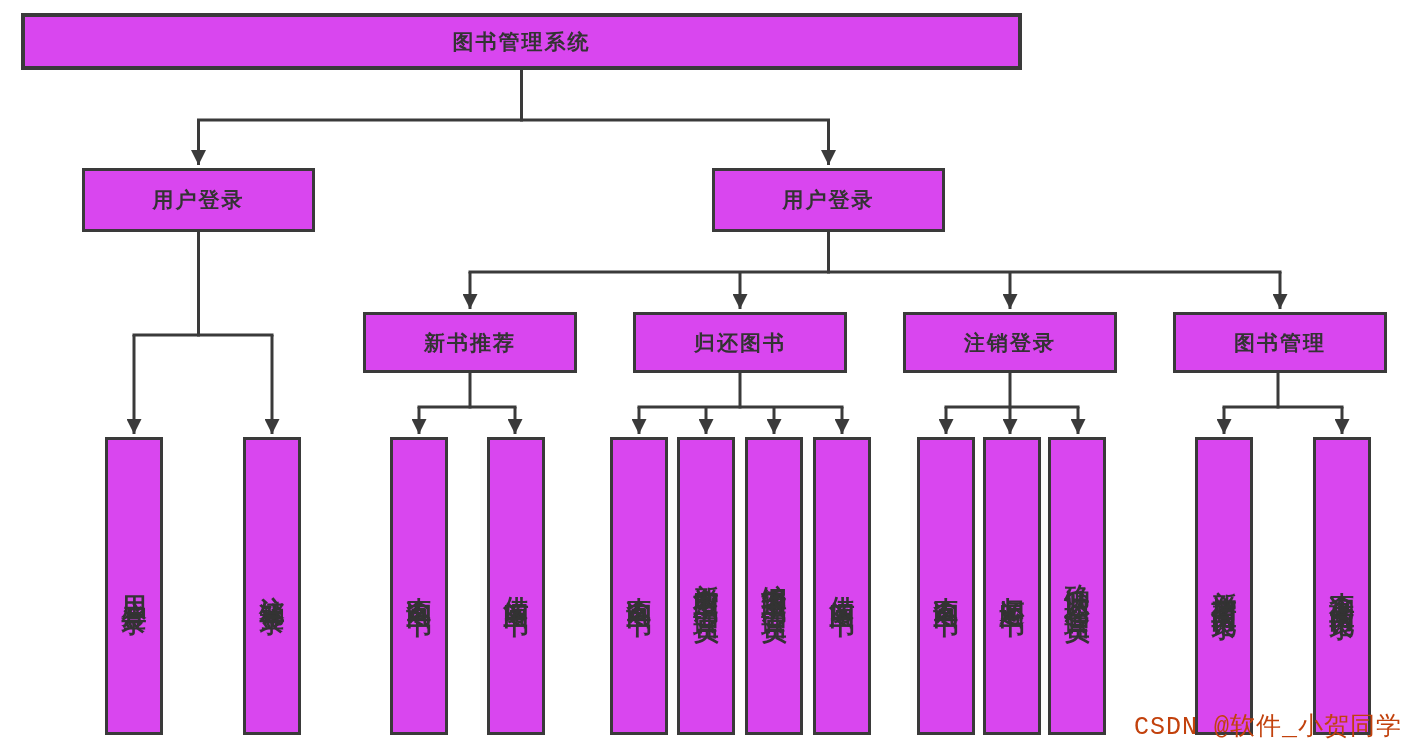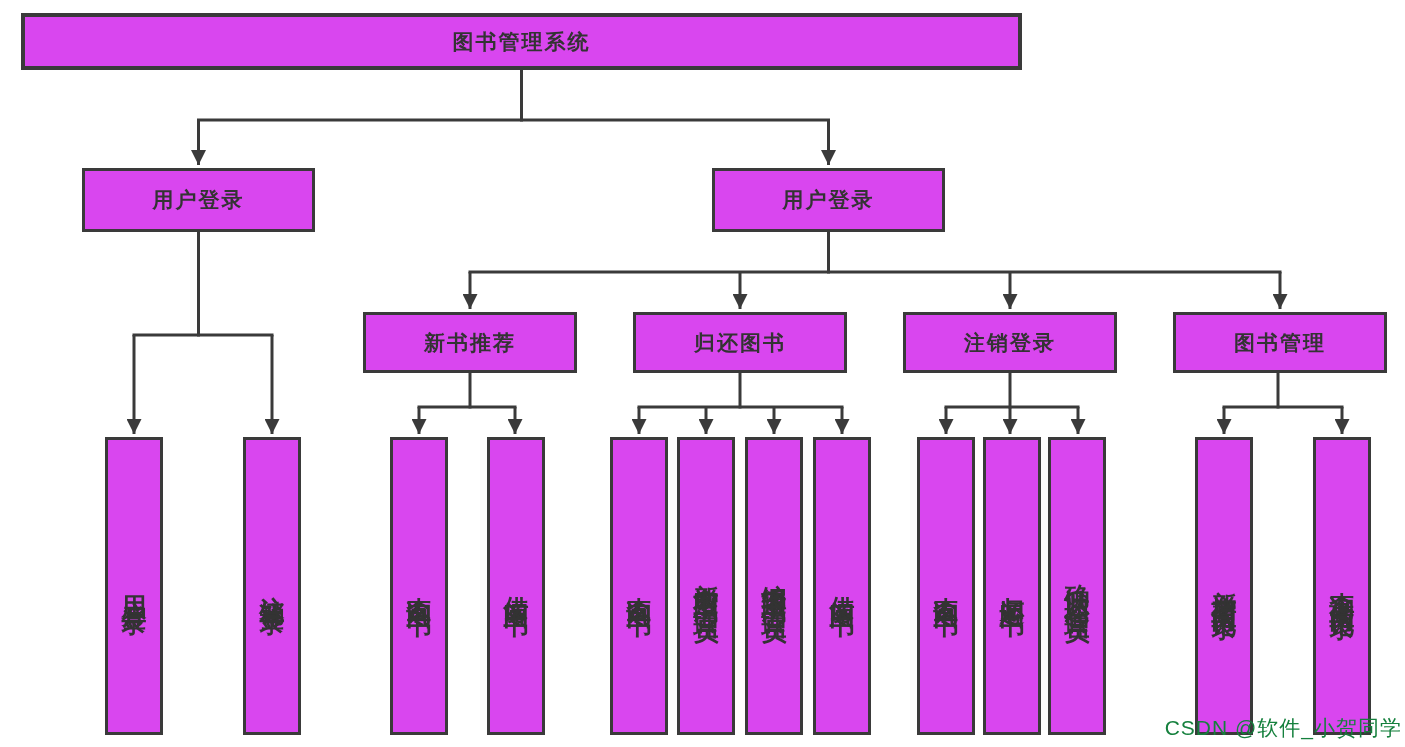--- a/index.html
+++ b/index.html
@@ -51,25 +51,25 @@
     writing-mode: vertical-rl;
     text-orientation: mixed;
     font-size: 25px;
     letter-spacing: 5px;
     line-height: 1;
   }
   .watermark {
     position: absolute;
     right: 3px;
     bottom: 5px;
-    font-size: 21px;
+    font-size: 25px;
     letter-spacing: 1px;
-    color: #15803d;
+    color: #c2410c;
     z-index: 5;
-    font-family: Liberation Sans, sans-serif;
+    font-family: Liberation Mono, monospace;
     white-space: nowrap;
   }
 </style>
 </head>
 <body>
 
 <div class="canvas">
 
   <svg class="connectors" width="1405" height="747" viewBox="0 0 1405 747">
     <defs>

